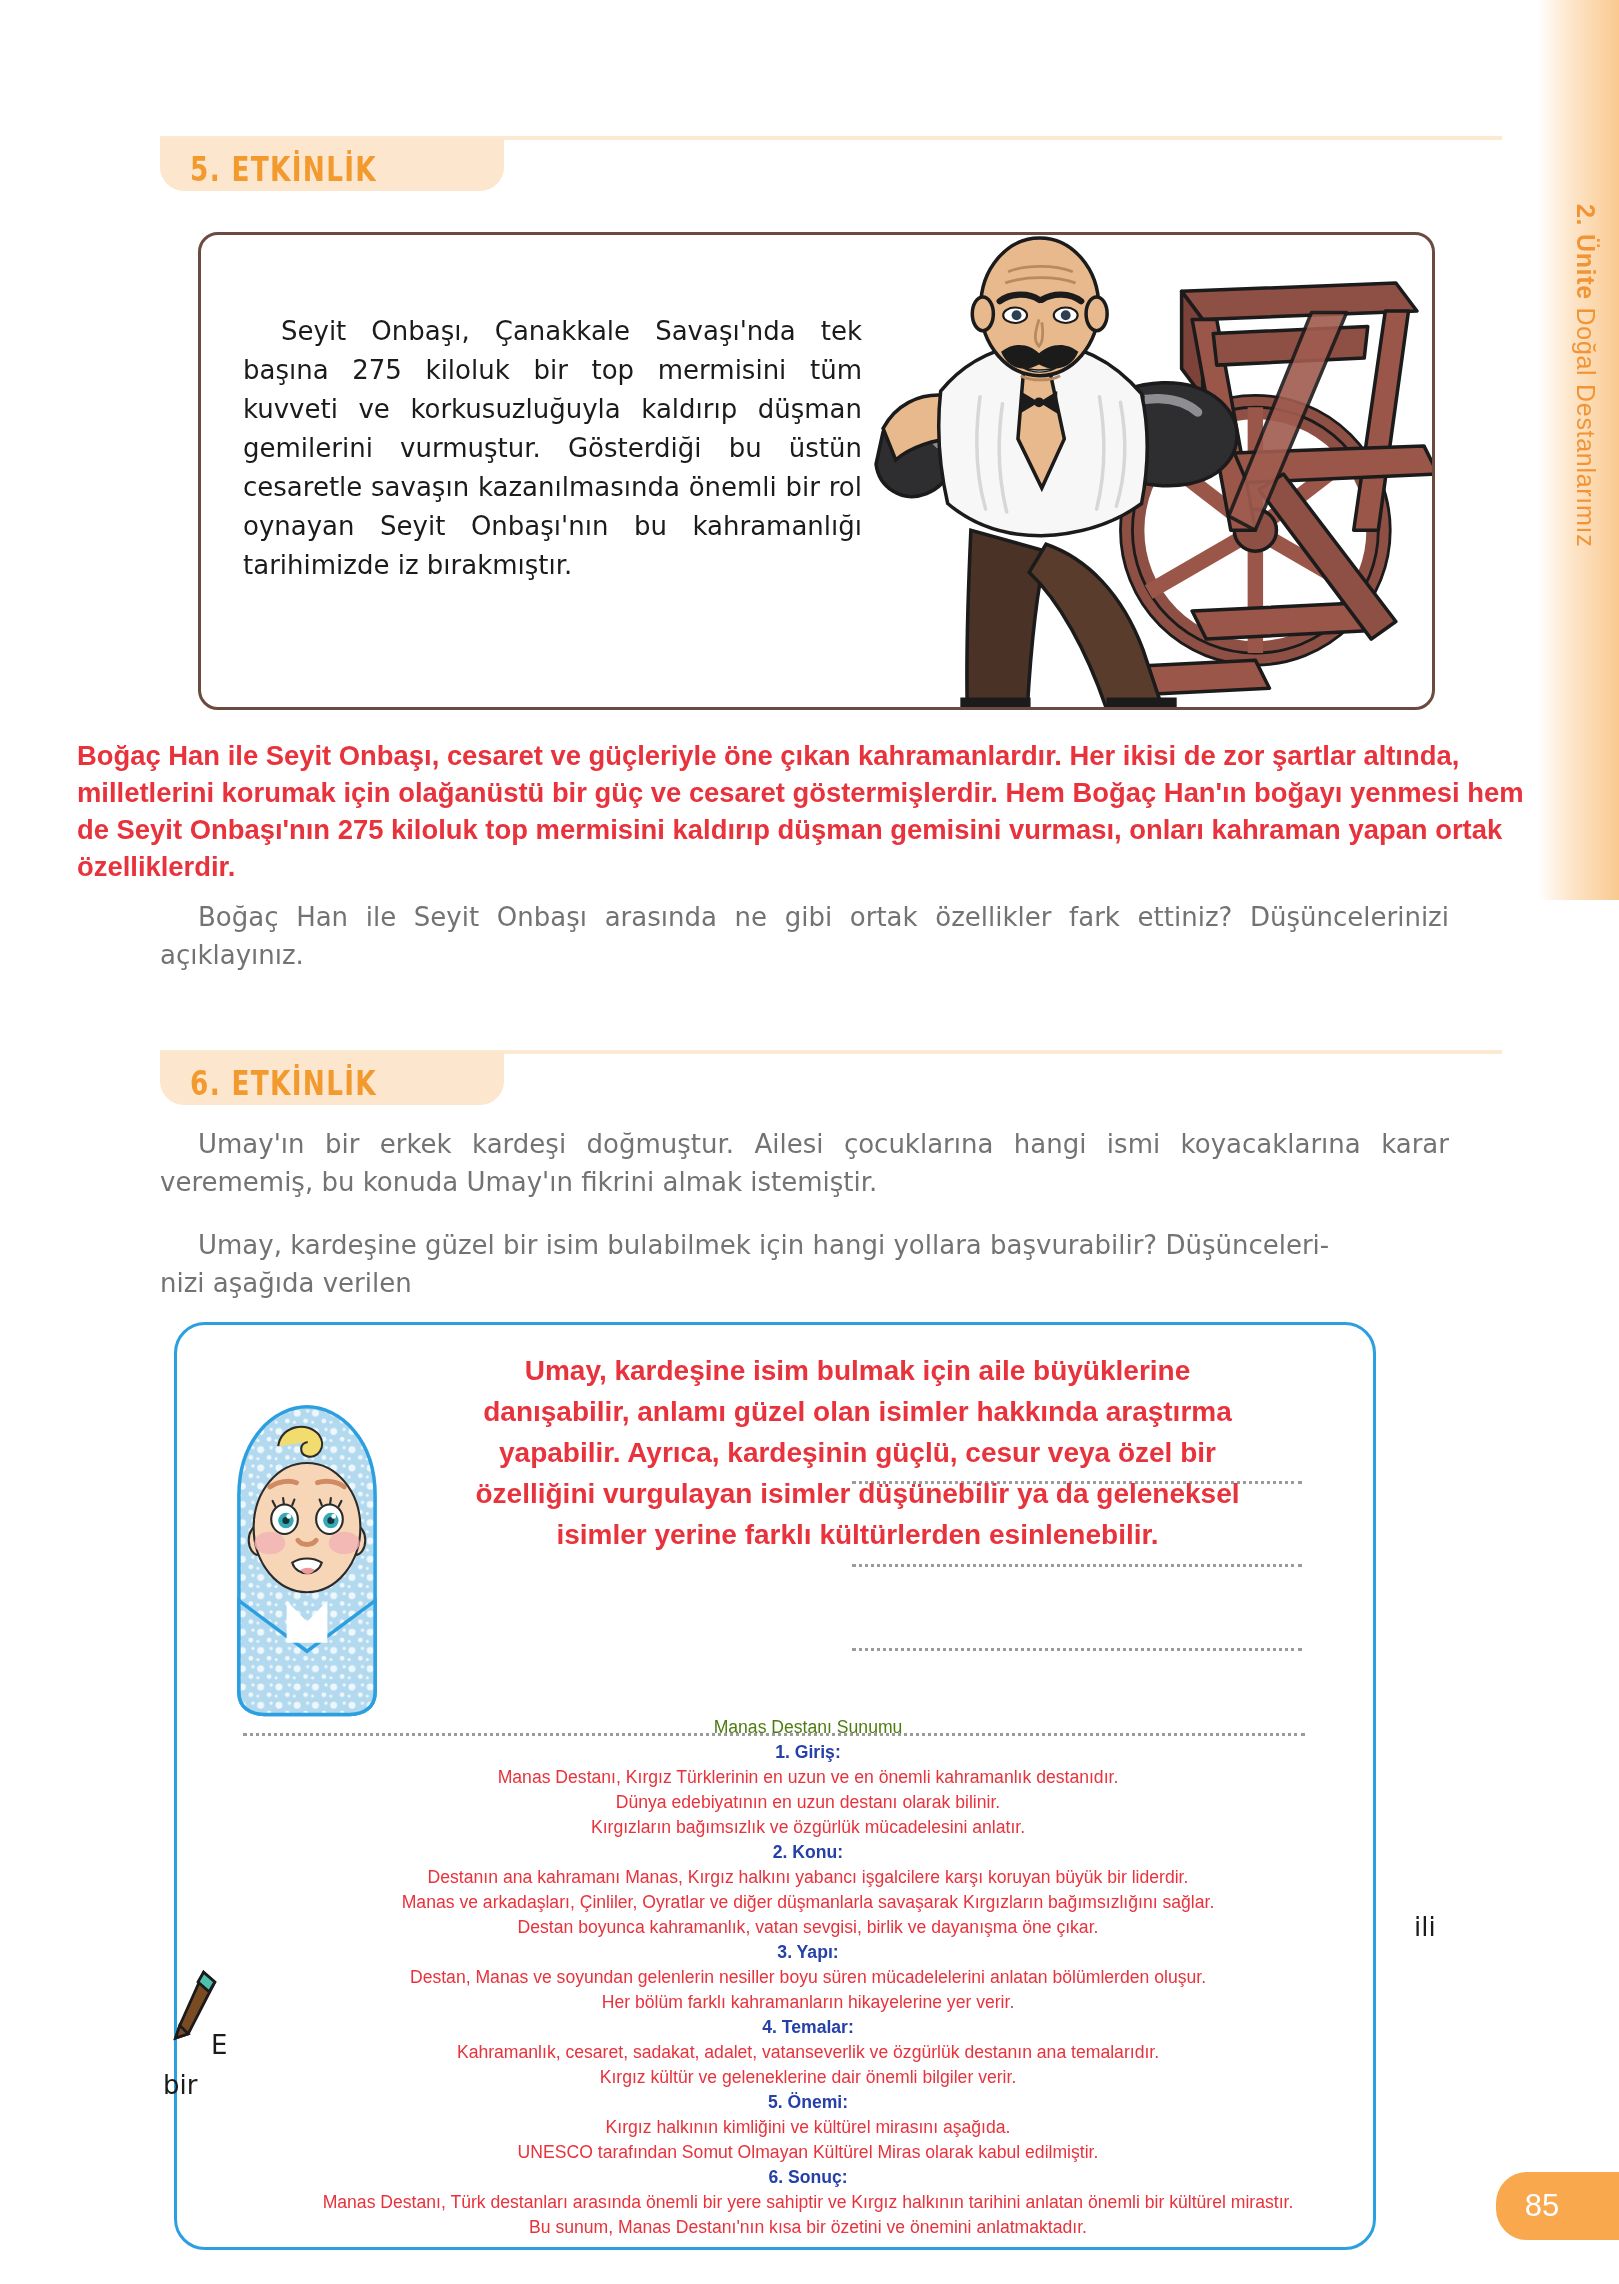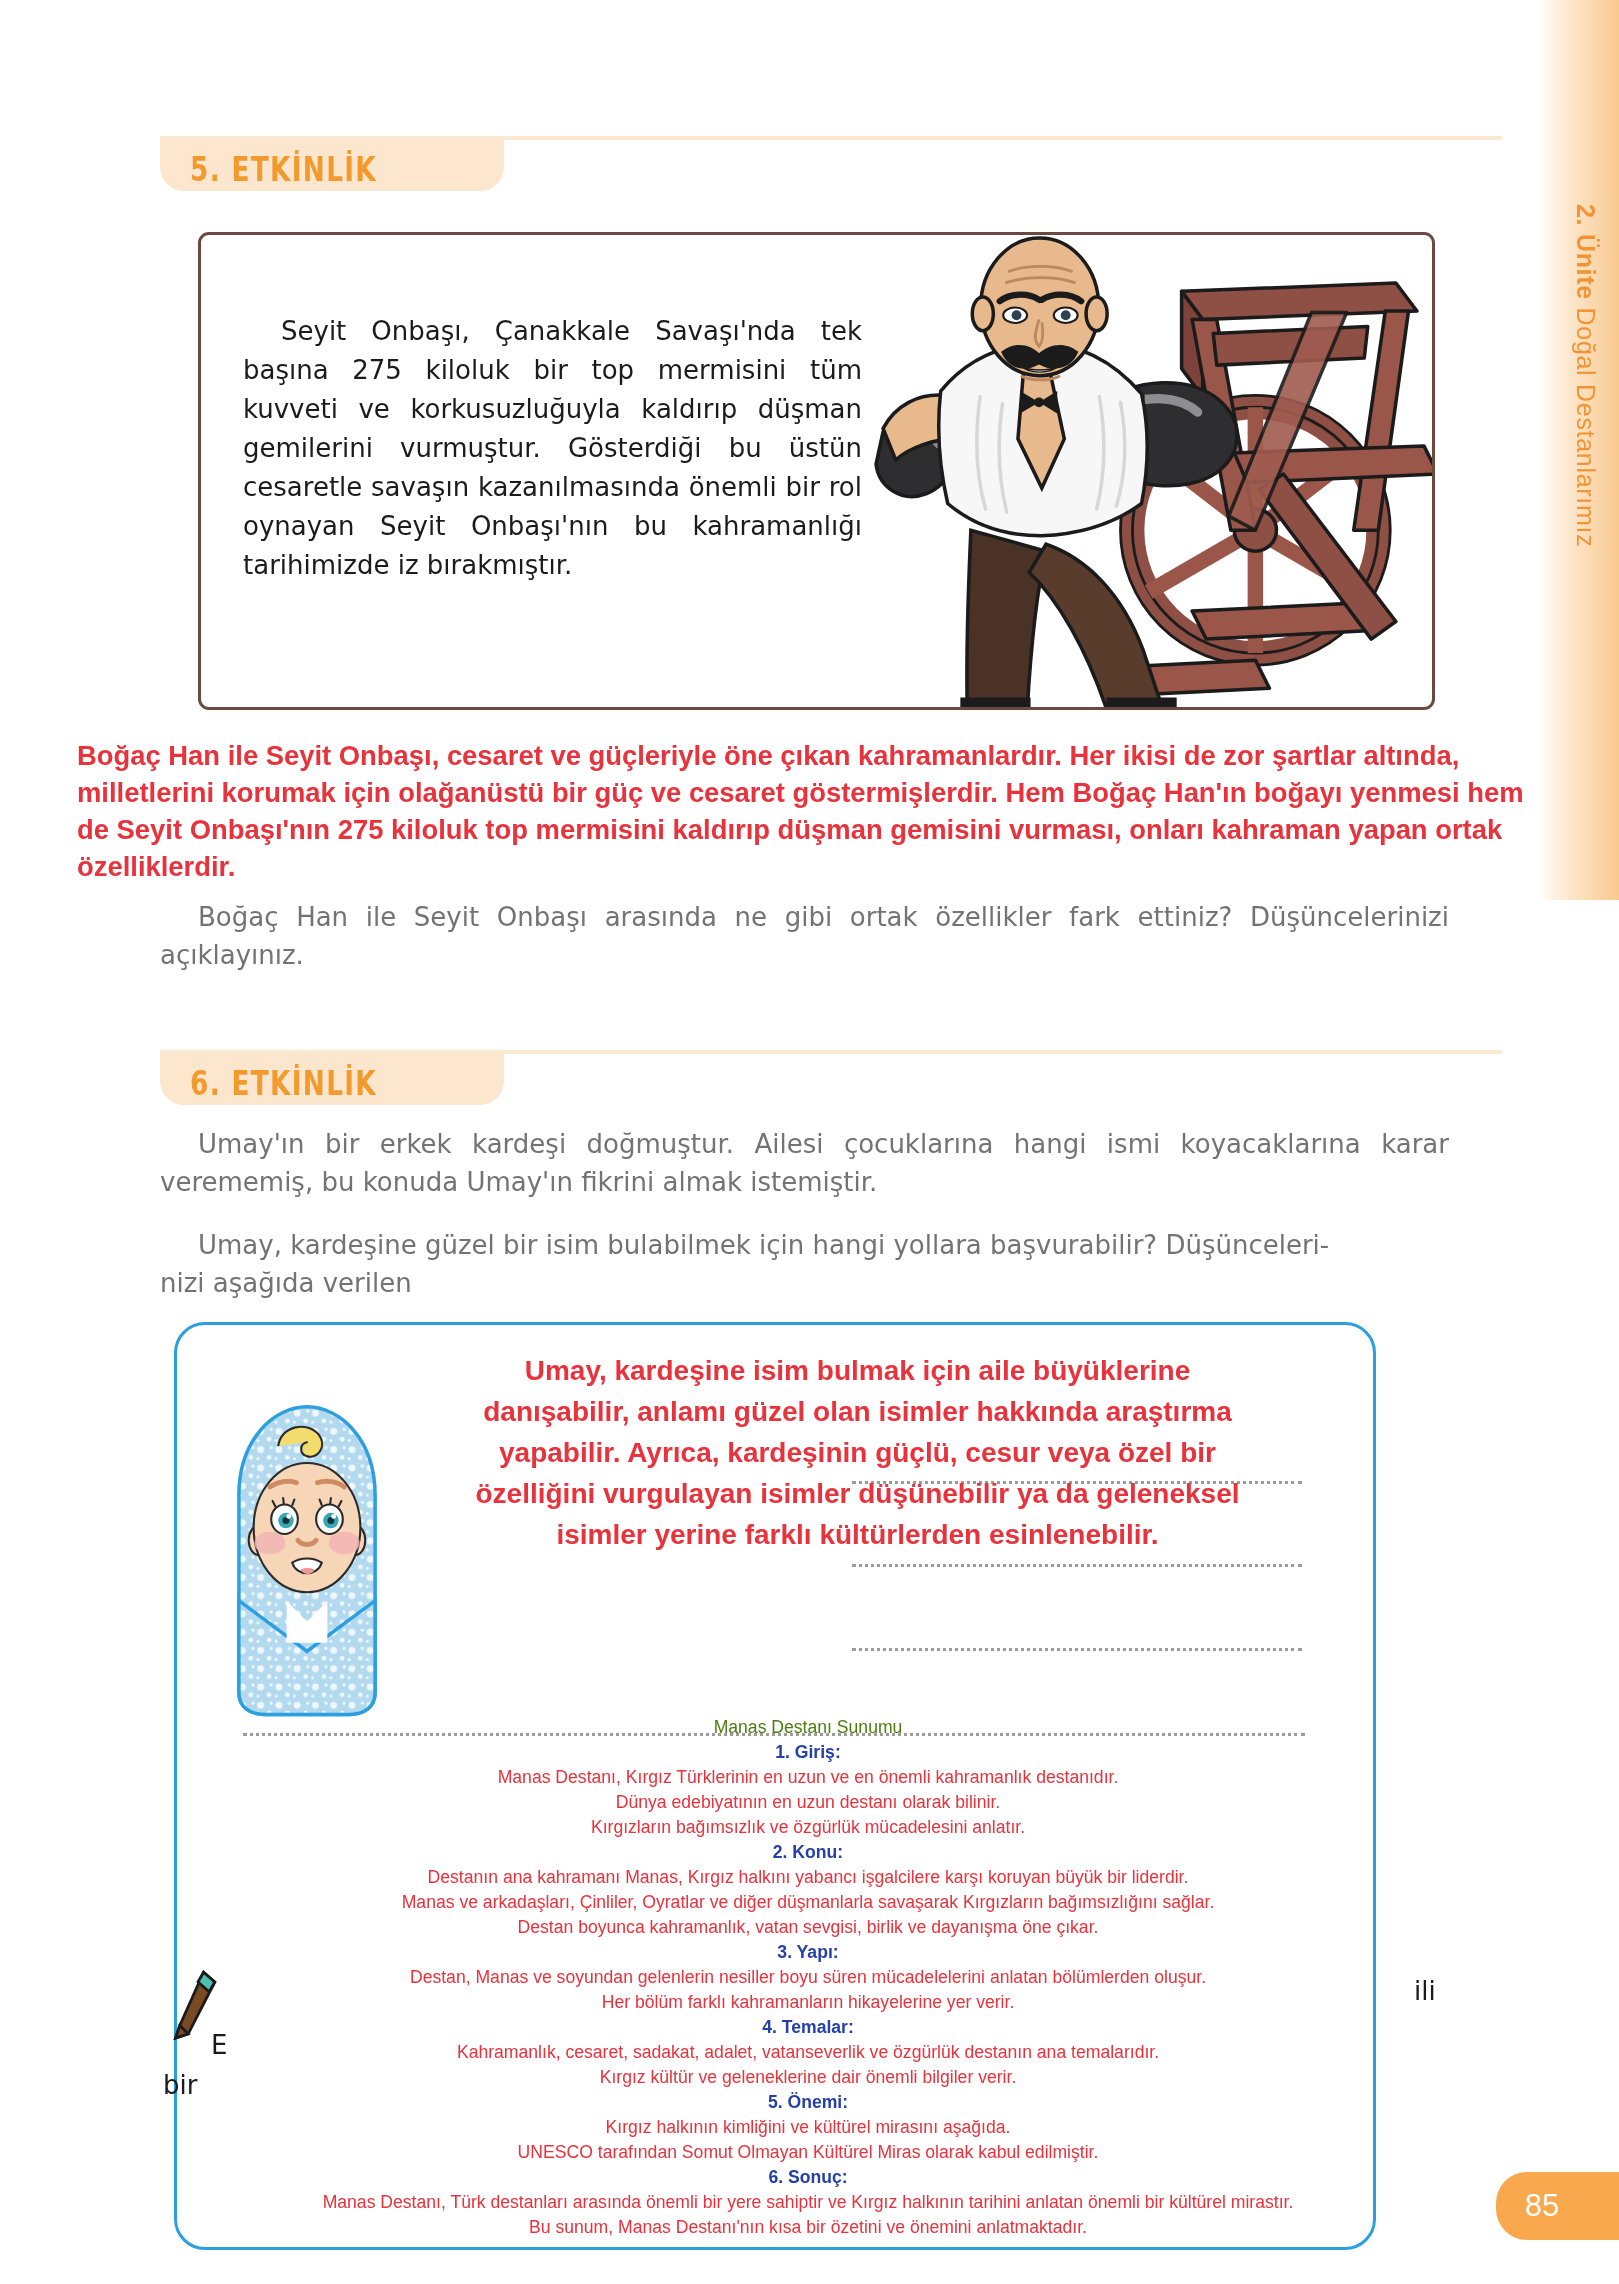--- a/index.html
+++ b/index.html
@@ -67,21 +67,21 @@
   }
 
   
   .story-card {
     position: absolute;
     left: 198px;
     top: 232px;
     width: 1237px;
     height: 478px;
     border: 3.5px solid #6b4a3f;
-    border-radius: 11px;
+    border-radius: 20px;
     box-sizing: border-box;
     overflow: hidden;
     background: #ffffff;
   }
   .story-text {
     position: absolute;
     left: 42px;
     top: 77px;
     width: 619px;
     font-size: 26px;
@@ -447,18 +447,18 @@
 </div>
 
 <svg class="pencil" viewBox="0 0 70 110">
   <path d="M48 6 L64 20 L26 94 L8 100 L14 82 Z" fill="#7a4a22" stroke="#1b1b1b" stroke-width="4"></path>
   <path d="M48 6 L64 20 L56 34 L40 20 Z" fill="#4fbfae" stroke="#1b1b1b" stroke-width="4"></path>
   <path d="M14 82 L26 94 L8 100 Z" fill="#7a4a22" stroke="#1b1b1b" stroke-width="4"></path>
 </svg>
 
 <div class="frag" style="left:211px; top:2030px;">E</div>
 <div class="frag" style="left:163px; top:2070px;">bir</div>
-<div class="frag" style="left:1414px; top:1976px;text-align:right;">ili</div>
+<div class="frag" style="left:1414px; top:1912px;text-align:right;">ili</div>
 
 <div class="page-badge-real">
   <span>85</span>
 </div>
 
 
 </body></html>

